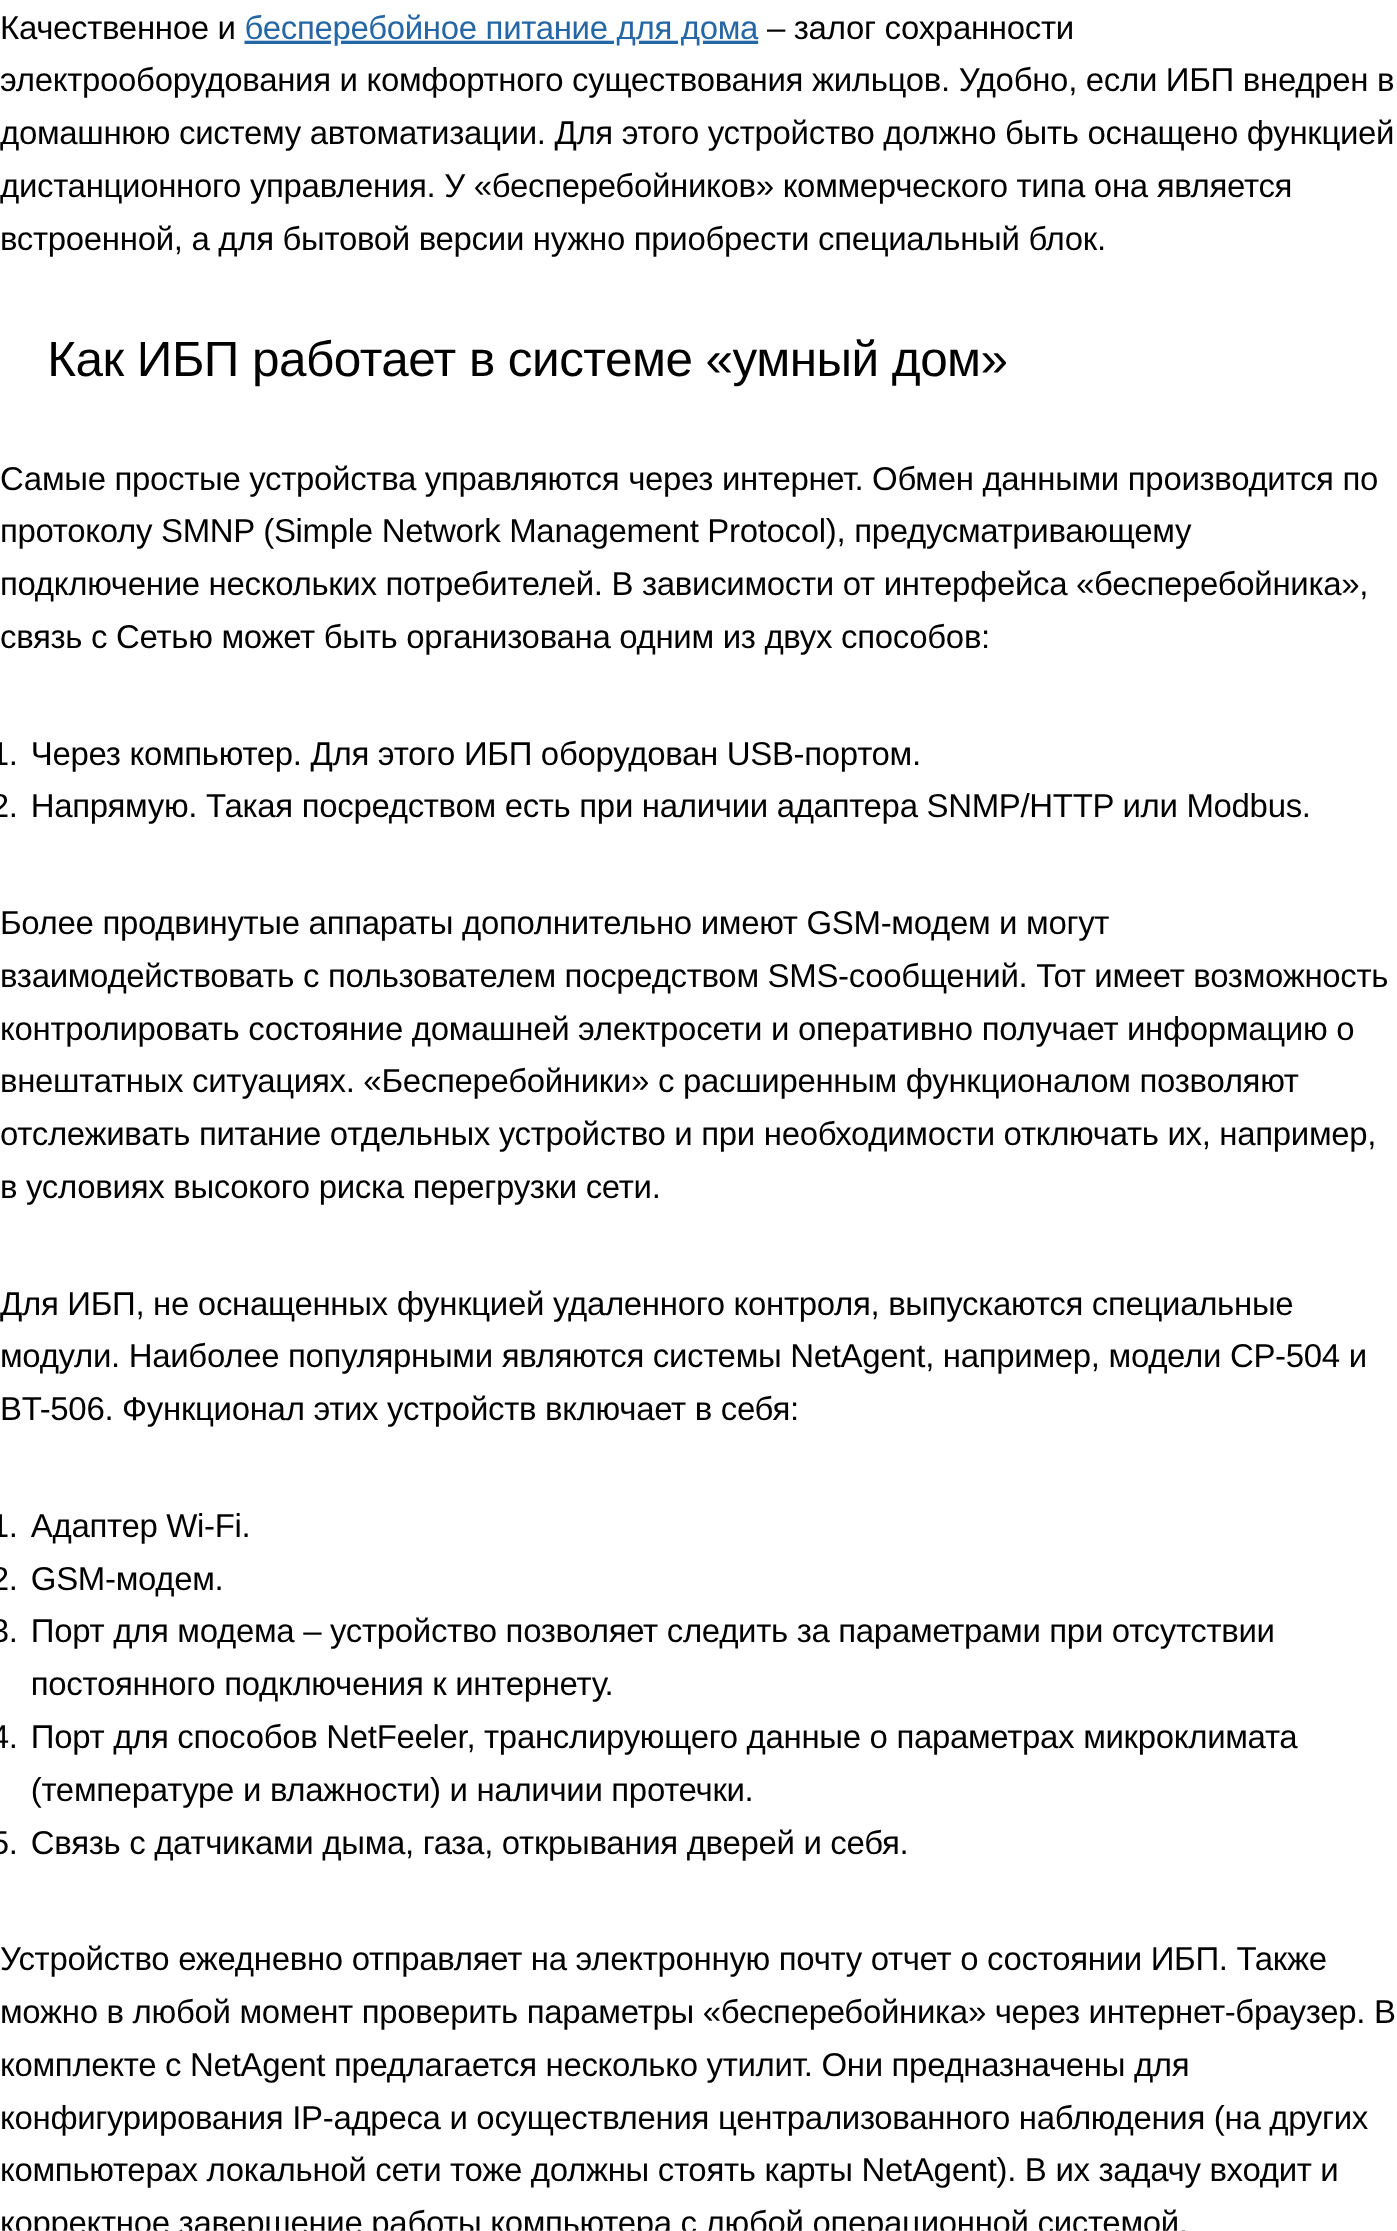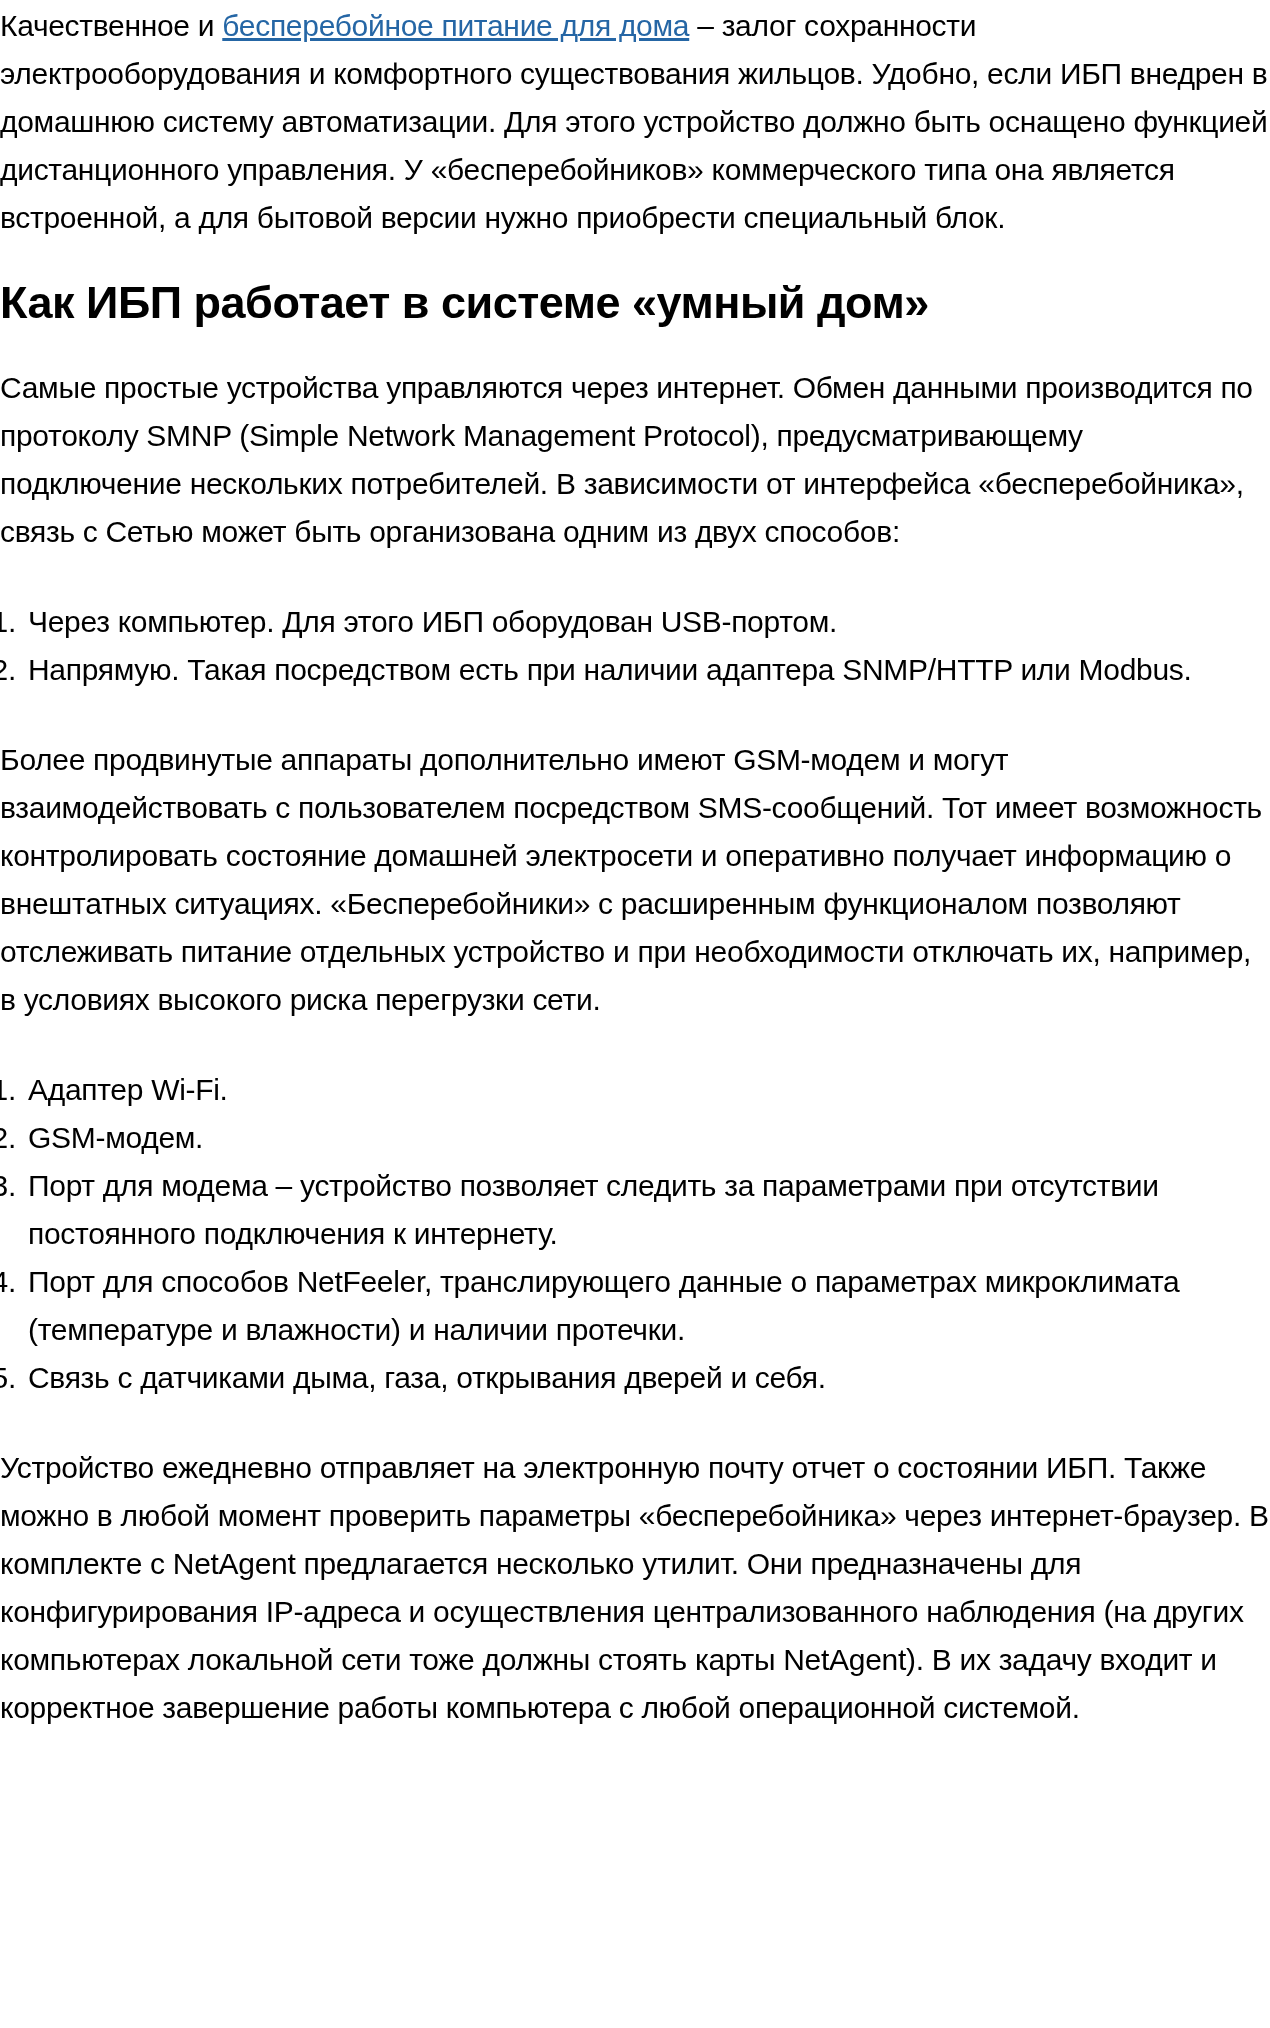--- a/index.html
+++ b/index.html
@@ -8,28 +8,29 @@
     height: 2028px;
     overflow: hidden;
     background: #ffffff;
     color: #000000;
     font-family: "Liberation Sans", "DejaVu Sans", sans-serif;
     font-size: 30px;
     line-height: 48px;
     letter-spacing: -0.3px;
   }
   main.article { width: 1270px; }
-  .article p { margin: 34px 0; }
+  .article p { margin: 58px 0; }
   .article > p:first-child { margin-top: 2px; }
   .article h1, .article h2 {
     font-size: 45px;
     line-height: 54px;
-    font-weight: 700;
+    font-weight: 400;
     margin: 33px 0;
     letter-spacing: -0.5px;
+    padding-left: 43px;
   }
   .article ol {
     margin: 42px 0;
     padding-left: 24px;
   }
   .article li { padding-left: 4px; }
   .article a {
     color: #2566a5;
     text-decoration: underline;
     cursor: pointer;
@@ -49,20 +50,21 @@
   <p>Самые простые устройства управляются через интернет. Обмен данными производится по протоколу SMNP (Simple Network Management Protocol), предусматривающему подключение нескольких потребителей. В зависимости от интерфейса «бесперебойника», связь с Сетью может быть организована одним из двух способов:</p>
 
   <ol>
     <li>Через компьютер. Для этого ИБП оборудован USB-портом.</li>
     <li>Напрямую. Такая посредством есть при наличии адаптера SNMP/HTTP или Modbus.</li>
   </ol>
 
   <p>Более продвинутые аппараты дополнительно имеют GSM-модем и могут взаимодействовать с пользователем посредством SMS-сообщений. Тот имеет возможность контролировать состояние домашней электросети и оперативно получает информацию о внештатных ситуациях. «Бесперебойники» с расширенным функционалом позволяют отслеживать питание отдельных устройство и при необходимости отключать их, например, в условиях высокого риска перегрузки сети.</p>
 
 
+  <p>Для ИБП, не оснащенных функцией удаленного контроля, выпускаются специальные модули. Наиболее популярными являются системы NetAgent, например, модели CP-504 и BT-506. Функционал этих устройств включает в себя:</p>
 
   <ol>
     <li>Адаптер Wi-Fi.</li>
     <li>GSM-модем.</li>
     <li>Порт для модема – устройство позволяет следить за параметрами при отсутствии постоянного подключения к интернету.</li>
     <li>Порт для способов NetFeeler, транслирующего данные о параметрах микроклимата (температуре и влажности) и наличии протечки.</li>
     <li>Связь с датчиками дыма, газа, открывания дверей и себя.</li>
   </ol>
 
   <p>Устройство ежедневно отправляет на электронную почту отчет о состоянии ИБП. Также можно в любой момент проверить параметры «бесперебойника» через интернет-браузер. В комплекте с NetAgent предлагается несколько утилит. Они предназначены для конфигурирования IP-адреса и осуществления централизованного наблюдения (на других компьютерах локальной сети тоже должны стоять карты NetAgent). В их задачу входит и корректное завершение работы компьютера с любой операционной системой.</p>

